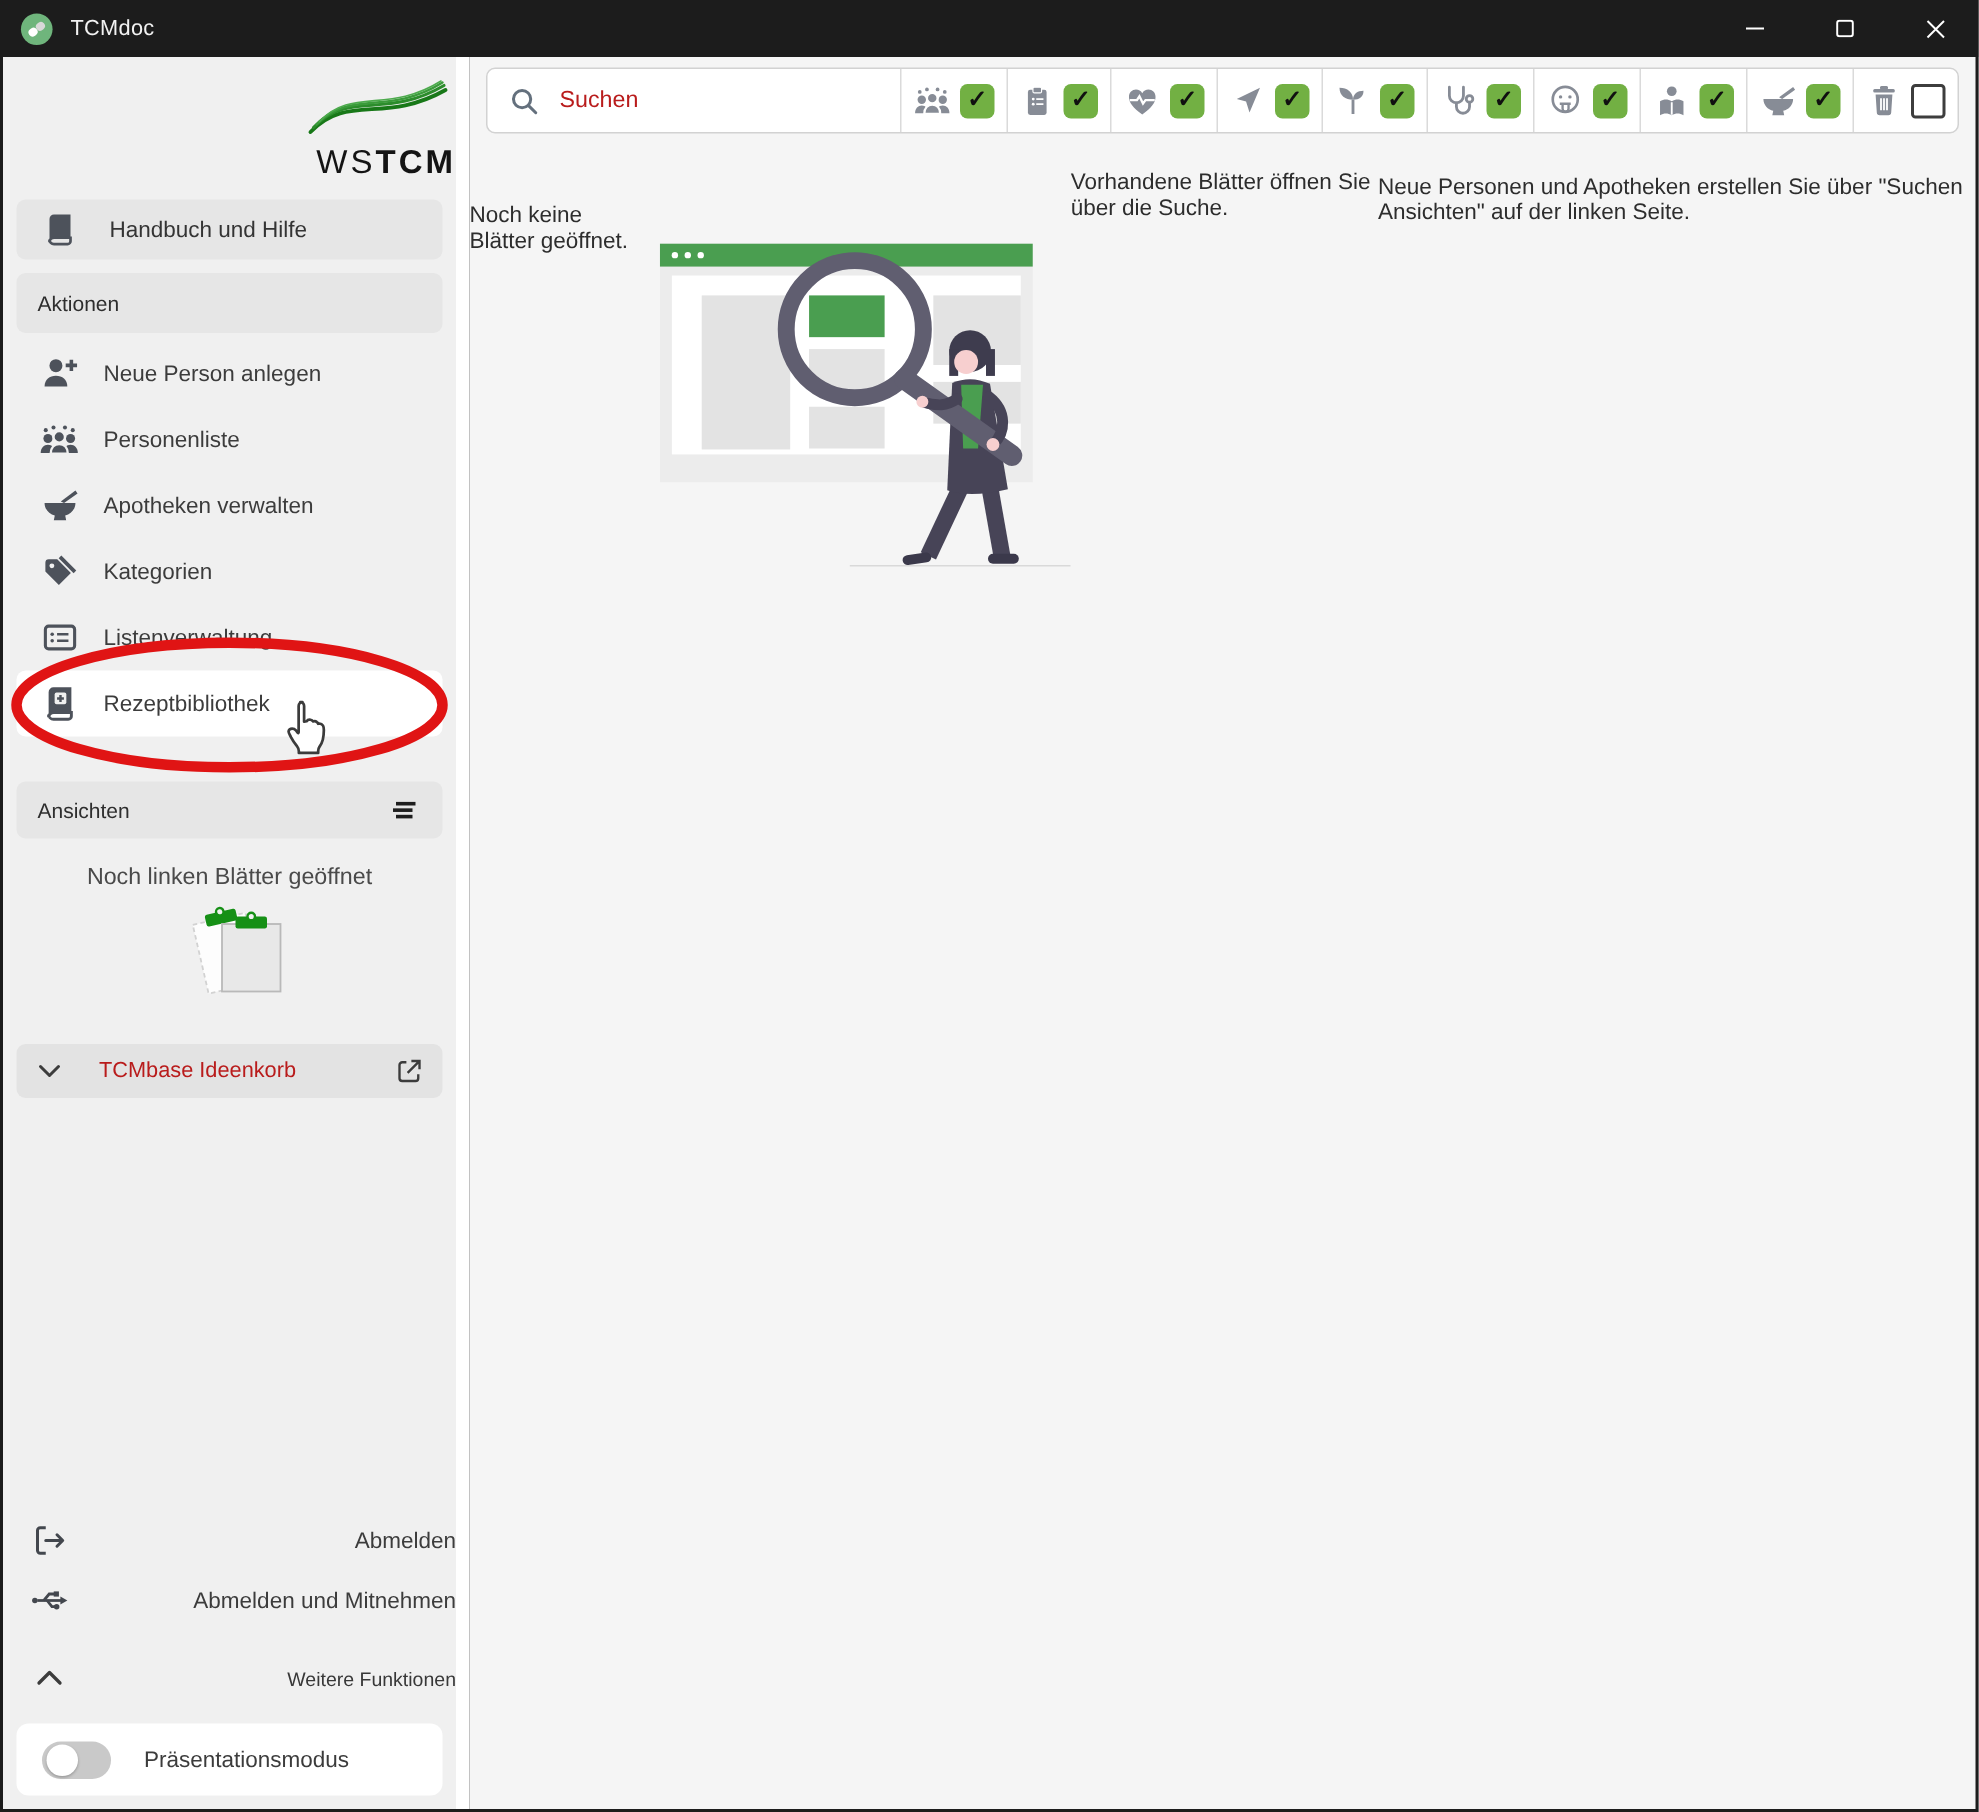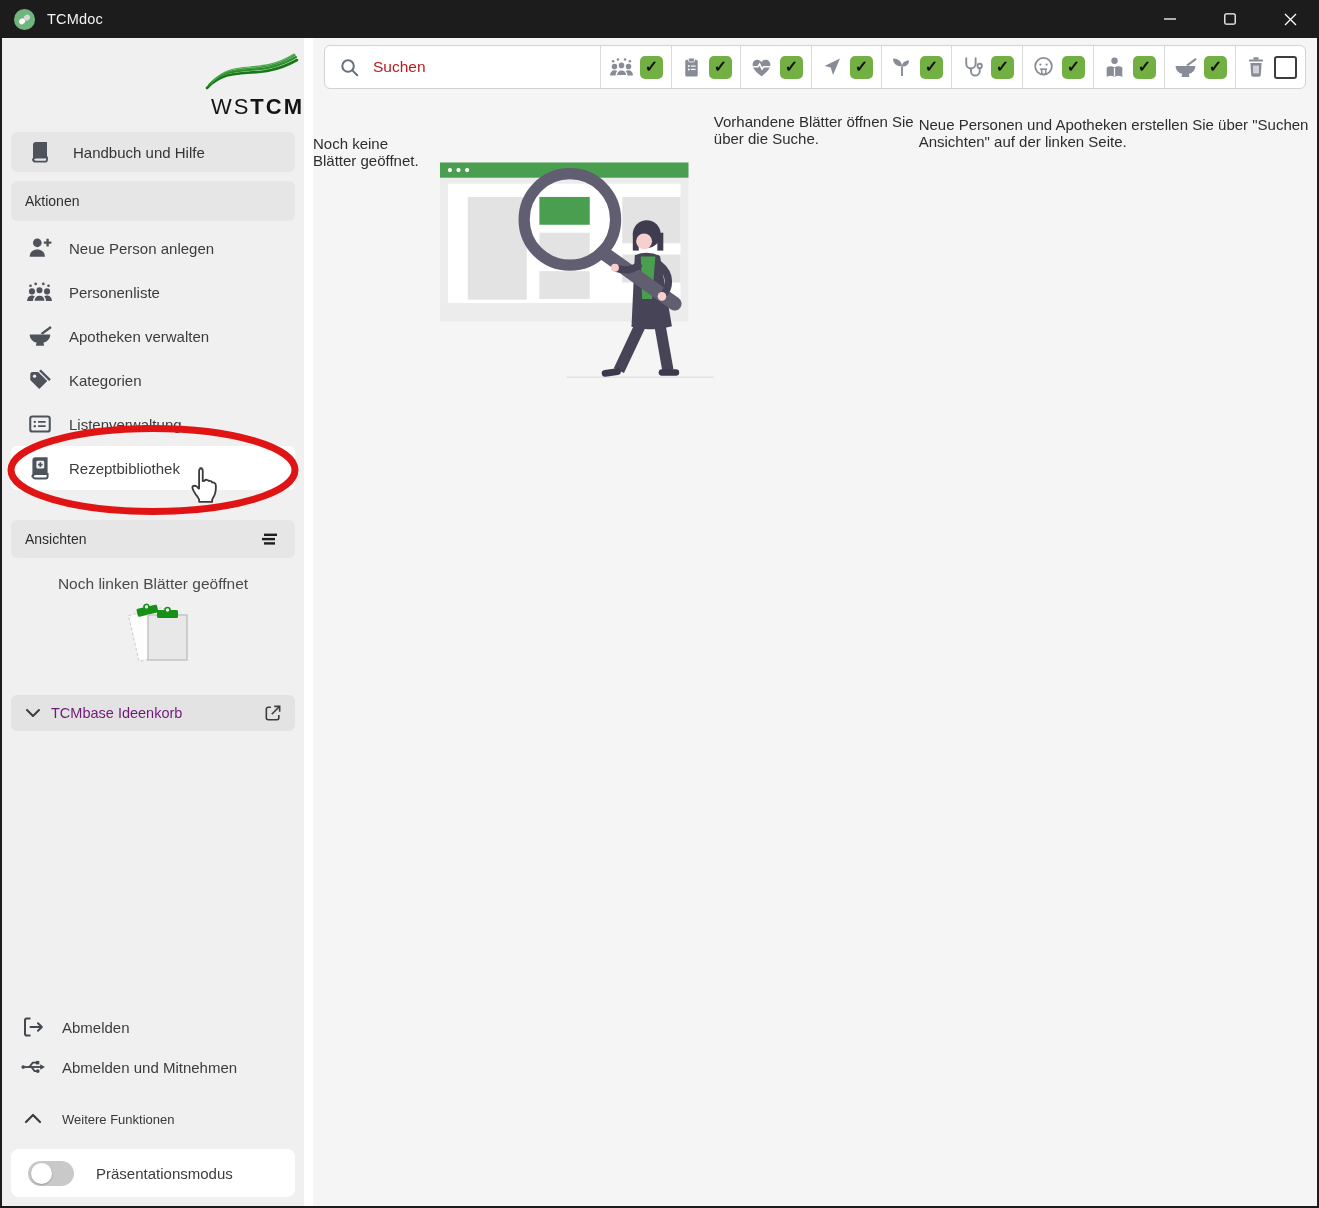--- a/index.html
+++ b/index.html
@@ -40,27 +40,27 @@
   .action-item { height:44px; margin:0 9px; border-radius:6px; display:flex; align-items:center; }
   .action-item .icn { margin-left:15px; width:27px; display:flex; justify-content:center; }
   .action-item .lbl { margin-left:16px; font-size:15px; color:#3c3c3c; }
   .action-item.active { background:#ffffff; }
 
   .views-empty { margin-top:17px; text-align:center; font-size:15.5px; color:#4a4a4a; }
   .clipboards { display:block; margin:6px auto 0; }
 
   .ideenkorb { height:36px; margin:30px 9px 0; background:#e3e3e3; border-radius:6px; display:flex; align-items:center; }
   .ideenkorb .chev { margin-left:13px; }
-  .ideenkorb .lbl { margin-left:9px; font-size:14.5px; color:#701a75; }
+  .ideenkorb .lbl { margin-left:24px; font-size:14.5px; color:#b91c1c; }
   .ideenkorb .spacer { flex:1; }
   .ideenkorb .ext { margin-right:12px; }
 
   .sb-flex { flex:1; }
 
-  .footer-item { height:40px; display:flex; align-items:center; padding-left:18px; }
+  .footer-item { height:40px; display:flex; align-items:center; padding-left:18px;justify-content:space-between; }
   .footer-item .icn { width:26px; display:flex; justify-content:center; }
   .footer-item .lbl { margin-left:16px; font-size:15px; color:#3c3c3c; }
   .footer-item.more { margin-top:12px; }
   .footer-item.more .lbl { font-size:13px; color:#383838; }
 
   .present-card { margin:10px 9px 9px; height:48px; background:#ffffff; border-radius:8px; display:flex; align-items:center; }
   .toggle { width:46px; height:25px; border-radius:13px; background:#c9c9c9; margin-left:17px; position:relative; }
   .toggle .knob { position:absolute; top:2px; left:3px; width:21px; height:21px; border-radius:50%; background:#ffffff; box-shadow:0 1px 2px rgba(0,0,0,.25); }
   .present-card .lbl { margin-left:22px; font-size:15px; color:#3c3c3c; }
 

